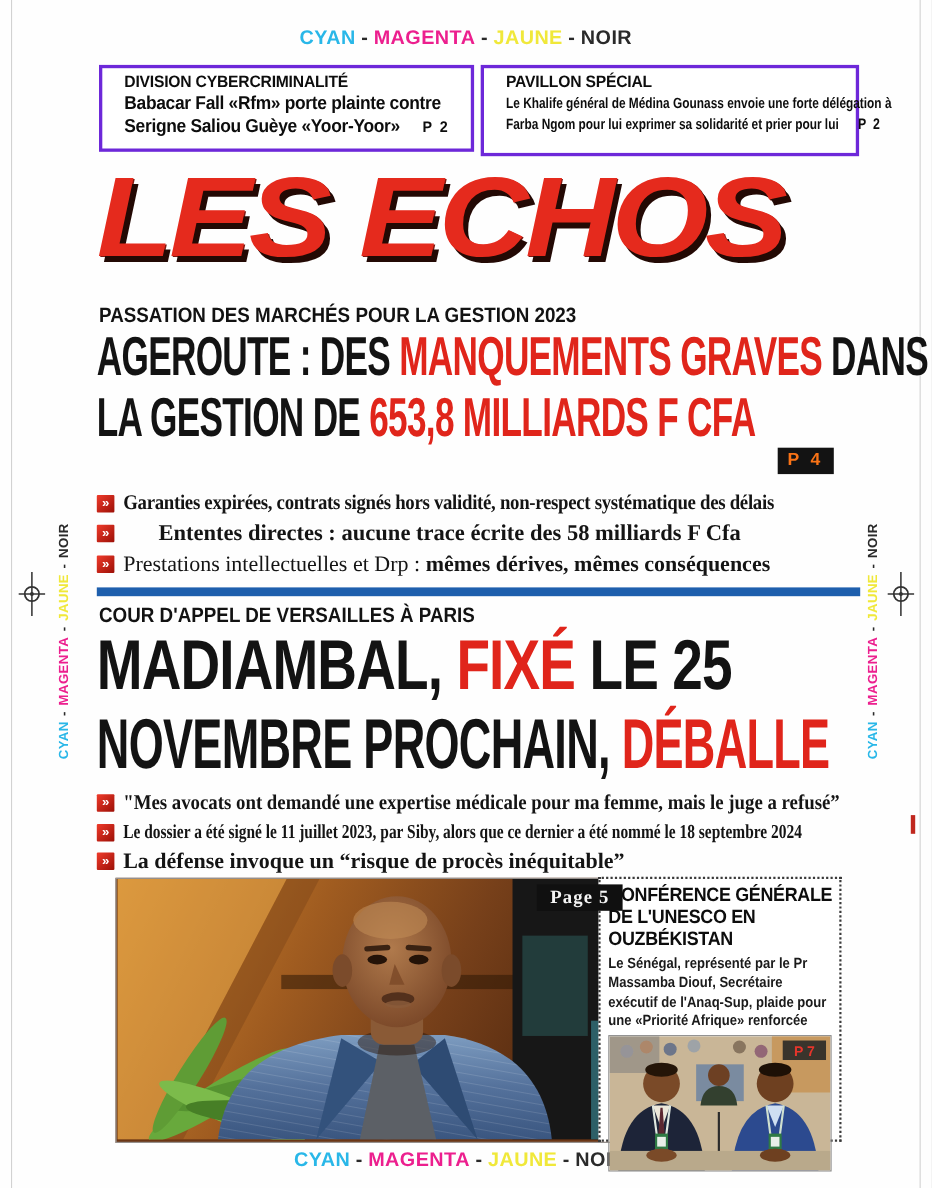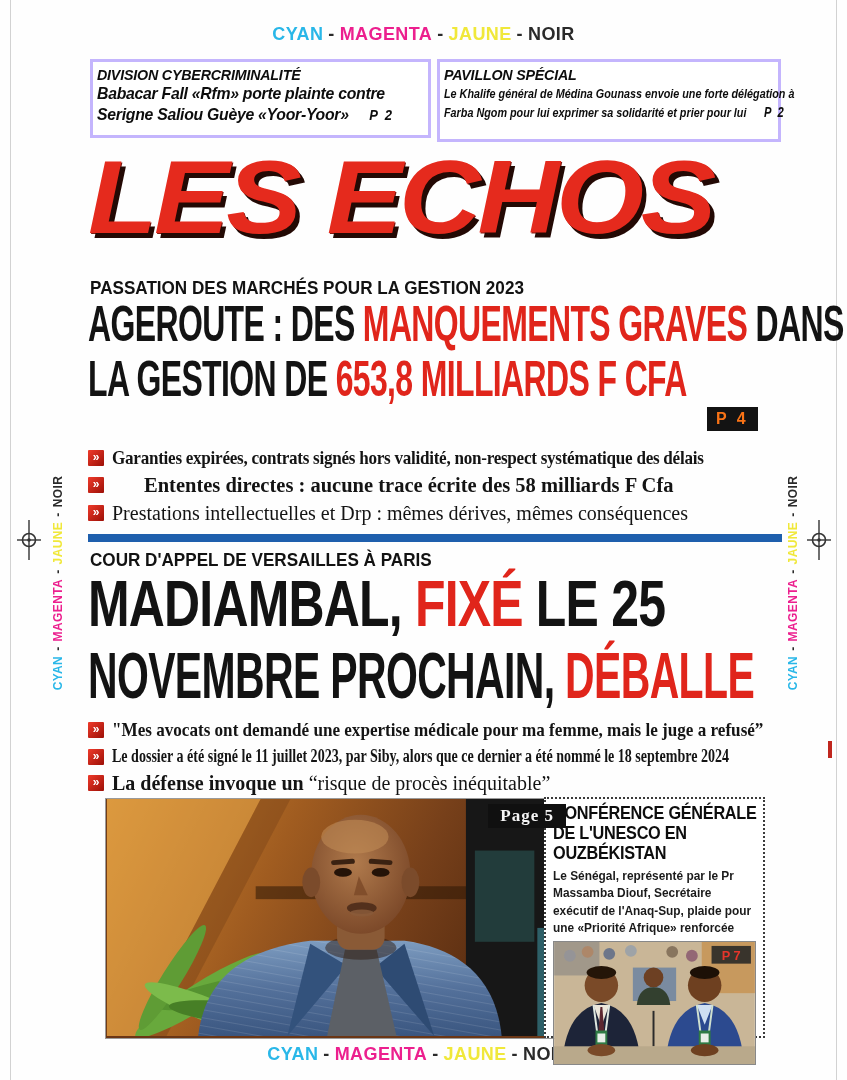--- a/index.html
+++ b/index.html
@@ -14,22 +14,22 @@
   
   .cmyk{font-weight:700;font-size:18px;letter-spacing:.4px;white-space:nowrap;}
   .cmyk .c{color:#29b7e8}.cmyk .m{color:#ec1f8e}.cmyk .j{color:#f0e83a}.cmyk .n{color:#2a2a2a}
   .cmyk .s{color:#2a2a2a;margin:0 5px;}
   #cmyk-top{position:absolute;top:24px;left:0;right:0;text-align:center;}
   #cmyk-bottom{position:absolute;top:1044px;left:0;right:10px;text-align:center;}
   .cmyk-vert{position:absolute;width:250px;text-align:center;transform:rotate(-90deg);font-size:12px;}
   #cmyk-left{left:-67px;top:576px;}
   #cmyk-right{left:668px;top:576px;}
   
-  .teaser{position:absolute;top:59px;border:3px solid #c4b5fd;background:#fff;
-          padding:4px 4px;box-sizing:border-box;color:#0d0d0d;font-style:italic;}
+  .teaser{position:absolute;top:59px;border:3px solid #6d28d9;background:#fff;
+          padding:4px 20px;box-sizing:border-box;color:#0d0d0d;}
   #teaser-1{left:90px;width:341px;height:79px;}
   #teaser-2{left:437px;width:344px;height:83px;}
   .teaser .kick{font-weight:700;font-size:15px;letter-spacing:-.2px;white-space:nowrap;
                 transform:scaleX(.95);transform-origin:left;}
   #teaser-1 .line{font-weight:700;font-size:17px;letter-spacing:-.3px;white-space:nowrap;
                   transform:scaleX(.93);transform-origin:left;margin-top:1px;}
   #teaser-2 .line{font-weight:700;font-size:13.5px;white-space:nowrap;
                   transform:scaleX(.8);transform-origin:left;margin-top:3px;}
   .pref{font-weight:700;font-size:14px;margin-left:22px;letter-spacing:2px;}
   
@@ -65,21 +65,21 @@
   .bicon{flex:0 0 16px;height:16px;background:linear-gradient(135deg,#ef3b2b,#9c0f06);
       color:#fff;font-family:"Liberation Sans",sans-serif;font-weight:700;font-size:12px;
       line-height:15px;text-align:center;margin:3px 8px 0 0;border-radius:1px;}
   .btext{white-space:nowrap;transform-origin:left;display:inline-block;}
   #lead-bullets .r1 .btext{font-size:19px;font-weight:700;letter-spacing:-.3px;transform:scaleX(.9);}
   #lead-bullets .r2 .btext{font-size:20.5px;font-weight:700;margin-left:32px;}
   #lead-bullets .r3 .btext{font-size:20px;}
   #court-bullets .r1 .btext{font-size:19px;font-weight:700;transform:scaleX(.9);}
   #court-bullets .r2 .btext{font-size:18px;font-weight:700;transform:scaleX(.78);}
   #court-bullets .r3 .btext{font-size:20px;font-weight:700;}
-  .em{font-weight:400;text-align:right;}
+  .em{font-weight:700;text-align:right;}
   #divider{position:absolute;left:88px;top:534px;width:694px;height:8px;background:#1e5fad;}
   
   #lead-photo{position:absolute;left:85px;top:798px;width:468px;height:239px;
       border:1px solid #9a9a9a;overflow:hidden;background:#6b3615;margin-left:20px;}
   .photo-badge{position:absolute;top:5px;right:8px;background:#101010;color:#f5f5f5;
       font-family:"Liberation Serif",serif;font-weight:700;font-size:17px;
       padding:2px 12px;letter-spacing:1px;z-index:2;}
   
   #sidebar{position:absolute;left:544px;top:797px;width:221px;height:241px;
       border:2px dotted #3a3a3a;padding:5px 7px;box-sizing:border-box;background:#fff;}

